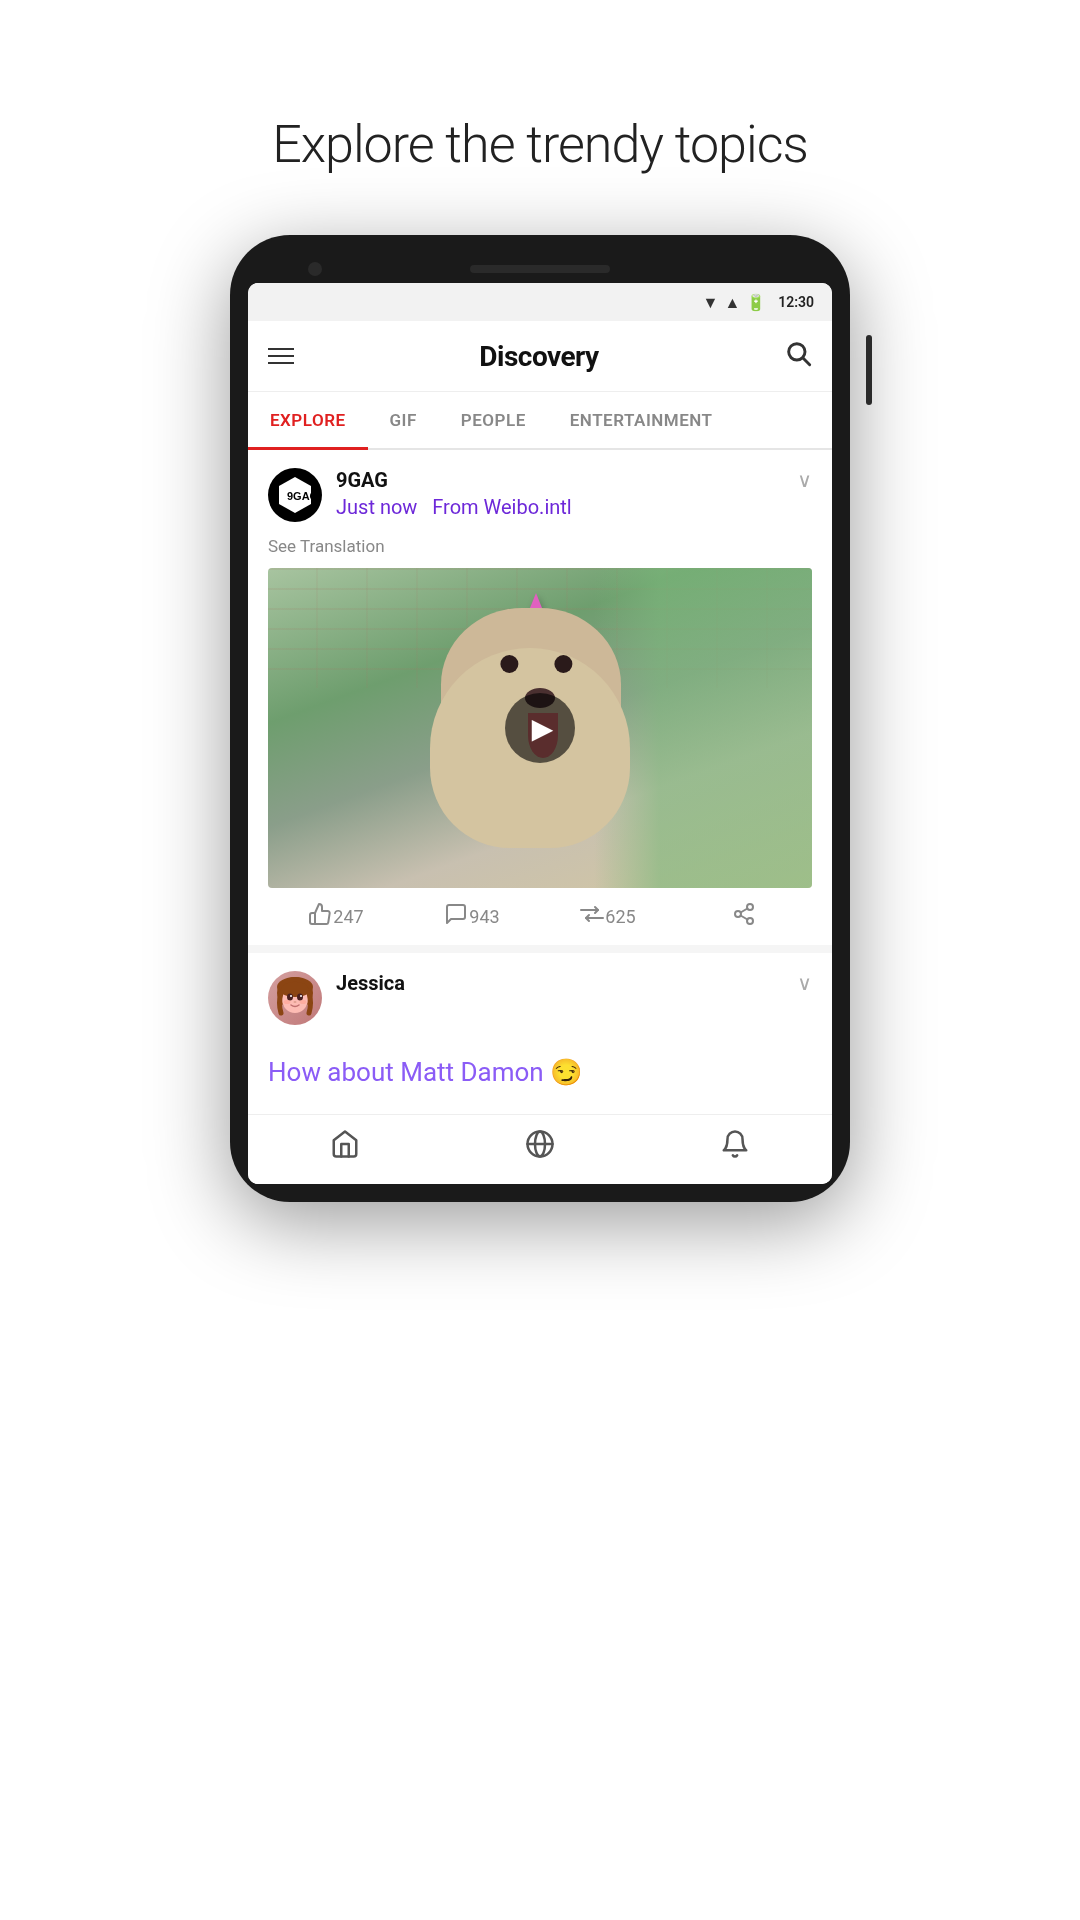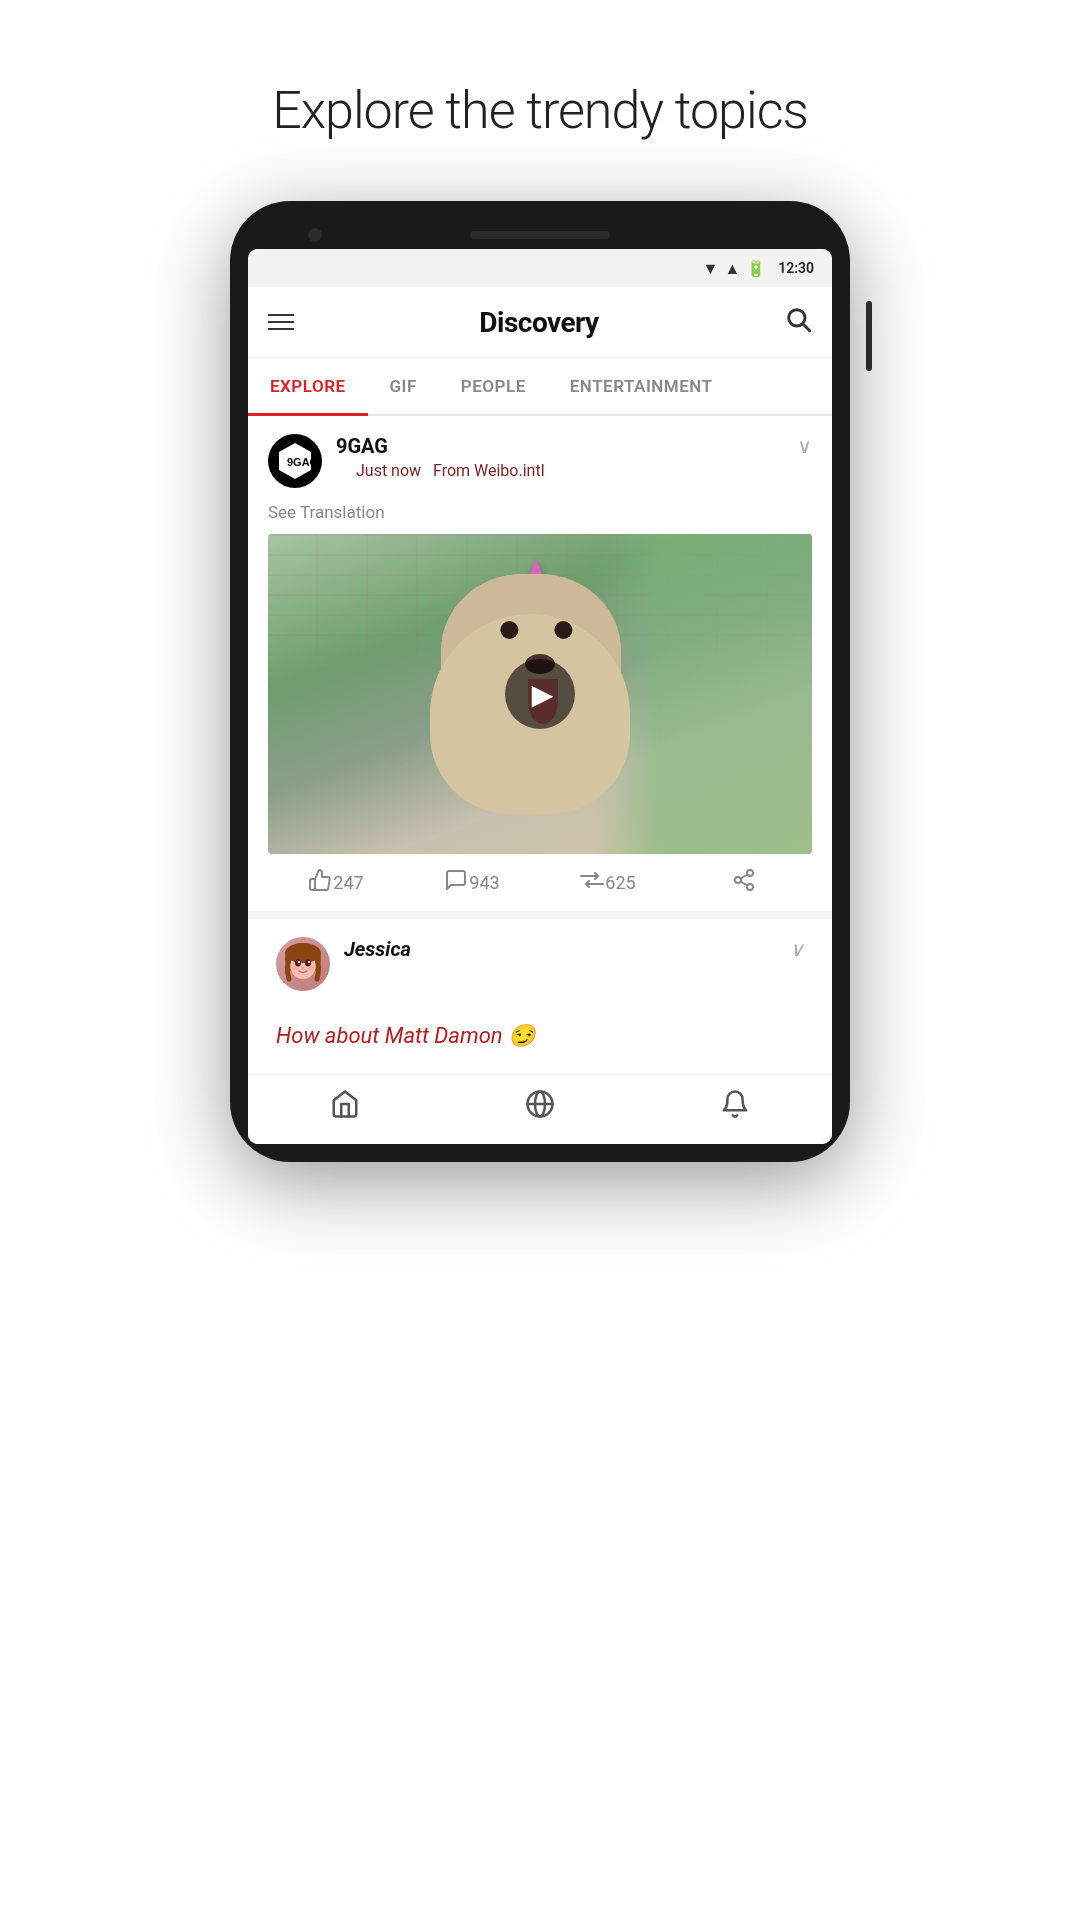--- a/index.html
+++ b/index.html
@@ -13,21 +13,21 @@
       min-height: 1920px;
       overflow-x: hidden;
     }
 
     
     .page-heading {
       font-size: 52px;
       font-weight: 300;
       color: #222;
       text-align: center;
-      margin-top: 80px;
+      margin-top: 114px;
       margin-bottom: 60px;
       letter-spacing: -1px;
     }
 
     
     .phone-frame {
       width: 620px;
       background: #1a1a1a;
       border-radius: 60px;
       padding: 30px 18px 18px;
@@ -202,24 +202,23 @@
     .post-meta {
       margin-left: 14px;
       flex: 1;
     }
     .post-username {
       font-size: 20px;
       font-weight: 700;
       color: #111;
     }
     .post-time-source {
-      font-size: 16px;
-      color: #7f1d1d;
+      font-size: 20px;
+      color: #6d28d9;
       margin-top: 3px;
-      margin-left: 20px;
     }
     .chevron-down {
       font-size: 20px;
       color: #aaa;
       cursor: pointer;
     }
 
     
     .post-content {
       margin-bottom: 12px;
@@ -412,22 +411,21 @@
       color: #888;
     }
     .action-share {
       font-size: 22px;
       color: #888;
     }
 
     
     .post-card-2 {
       background: #fff;
-      padding: 18px 28px 14px;
-      font-style: italic;
+      padding: 18px 20px 14px;
     }
 
     .jessica-avatar {
       width: 54px;
       height: 54px;
       border-radius: 50%;
       background: #c0504d;
       flex-shrink: 0;
       overflow: hidden;
       display: flex;
@@ -439,22 +437,22 @@
       width: 100%;
       height: 100%;
       background: linear-gradient(135deg, #d4a0a0 0%, #c07878 100%);
       display: flex;
       align-items: center;
       justify-content: center;
       font-size: 28px;
     }
 
     .post-text-main {
-      font-size: 22px;
-      color: #b91c1c;
+      font-size: 26px;
+      color: #8b5cf6;
       font-weight: 400;
       margin-top: 28px;
       line-height: 1.5;
     }
 
     
     .bottom-nav {
       background: #fff;
       border-top: 1px solid #eee;
       display: flex;

